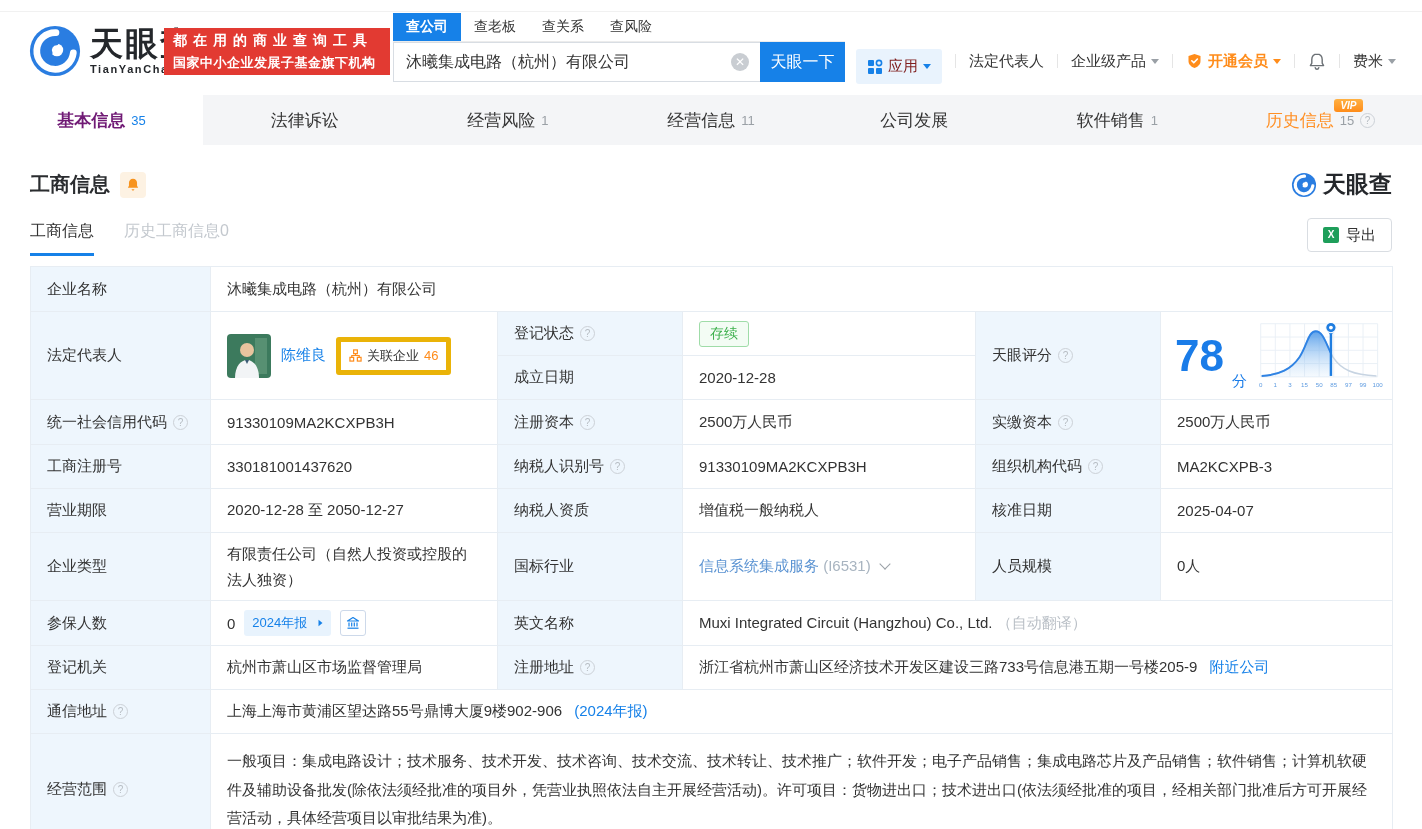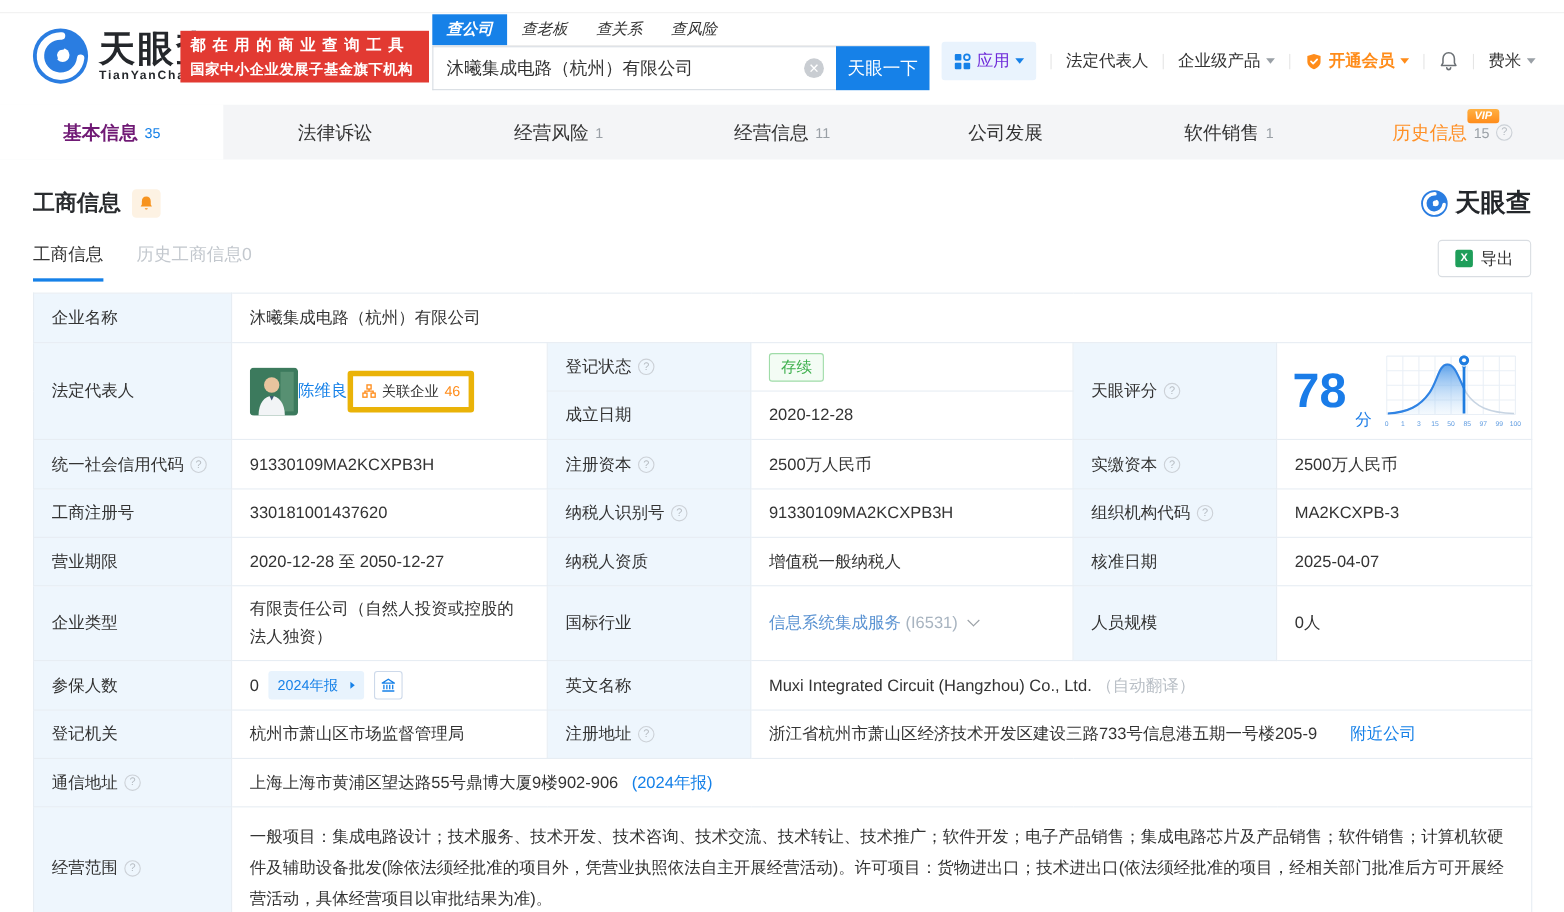--- a/index.html
+++ b/index.html
@@ -12,35 +12,35 @@
   .header { height:95px; position:relative; background:#fff; }
   .hairline { position:absolute; top:11px; left:0; right:0; height:1px; background:#f1f1f1; }
   .logo { position:absolute; left:28px; top:24px; display:flex; align-items:center; gap:8px; }
   .logo-cn { font-size:33px; font-weight:bold; color:#24272b; letter-spacing:2px; line-height:1; }
   .logo-en { font-size:11px; color:#24272b; letter-spacing:1.6px; margin-top:3px; font-weight:bold; }
   .slogan { position:absolute; left:164px; top:28px; width:226px; height:47px; background:#e23a32; color:#fff;
             display:flex; flex-direction:column; justify-content:center; padding:0 9px; gap:4px; }
   .slogan .l1 { font-size:14px; font-weight:bold; letter-spacing:6px; white-space:nowrap; }
   .slogan .l2 { font-size:13px; font-weight:bold; letter-spacing:0.5px; white-space:nowrap; }
   .search { position:absolute; left:393px; top:13px; }
-  .search-tabs { display:flex; align-items:flex-end; width:452px; border-bottom:1px solid #ececec;font-style:italic; }
+  .search-tabs { display:flex; align-items:flex-end; width:452px; border-bottom:1px solid #ececec; }
   .search-tab { font-size:14px; color:#333; padding:5px 13px; cursor:pointer; }
   .search-tab.active { background:#1681e8; color:#fff; font-weight:bold; }
   .search-bar { display:flex; }
   .search-input-wrap { position:relative; width:367px; }
   .search-input { width:100%; height:40px; border:1px solid #d8dde3; border-right:none;
                   padding:0 38px 0 12px; font-size:16px; color:#333; outline:none;
                   font-family:"Liberation Sans","DejaVu Sans",sans-serif; }
   .clear-icon { position:absolute; right:11px; top:11px; width:18px; height:18px; border-radius:50%;
                 background:#c9cdd2; color:#fff; font-size:12px; line-height:18px; text-align:center; cursor:pointer; }
   .search-btn { width:85px; height:40px; background:#1681e8; color:#fff; font-size:16px; border:none; cursor:pointer;
                 font-family:"Liberation Sans","DejaVu Sans",sans-serif; }
   .top-nav { position:absolute; right:26px; top:38px; display:flex; align-items:center; gap:13px; }
   .nav-item { font-size:15px; color:#333; display:flex; align-items:center; gap:5px; cursor:pointer; white-space:nowrap; }
-  .apps { background:#e9f3fd; color:#6d28d9; padding:8px 11px; border-radius:3px; }
+  .apps { background:#e9f3fd; color:#7f1d1d; padding:8px 11px; border-radius:3px;margin-top:11px; }
   .caret { width:0; height:0; border-left:4px solid transparent; border-right:4px solid transparent; border-top:5px solid #9aa0a6; }
   .caret.blue { border-top-color:#1681e8; }
   .caret.orange { border-top-color:#ff8c1a; }
   .sep { width:1px; height:14px; background:#e5e5e5; }
   .vip-link { color:#ff8c1a; font-weight:bold; }
   
   .main-tabs { height:50px; background:#f4f5f7; display:flex; }
   .main-tab { flex:1; display:flex; align-items:center; justify-content:center; gap:6px; font-size:17px; color:#333; position:relative; cursor:pointer; }
   .main-tab .count { font-size:13px; color:#9aa0a6; }
   .main-tab.active { background:#fff; }
@@ -73,21 +73,21 @@
                 gap:7px; padding:0 15px; color:#333; font-size:15px; background:#fff; cursor:pointer; }
   .excel-ic { width:16px; height:16px; background:#1e9e5a; border-radius:2px; color:#fff; font-size:10px;
               font-weight:bold; line-height:16px; text-align:center; }
   
   .info-table { margin-top:10px; width:1362px; border-collapse:collapse; table-layout:fixed; }
   .info-table td { border:1px solid #e7edf3; padding:0 16px; font-size:15px; color:#333; vertical-align:middle; }
   td.lbl { background:#eef6fd; }
   .lbl-inner { display:flex; align-items:center; gap:6px; }
   .badge-green { color:#3eb04d; border:1px solid #9fdca8; background:#f3fcf4; padding:3px 10px;
                  font-size:14px; border-radius:3px; display:inline-block; }
-  .rep-cell { display:flex; align-items:center; }
+  .rep-cell { display:flex; align-items:center; gap:10px; }
   .avatar { width:44px; height:44px; border-radius:4px; overflow:hidden; flex:none; }
   .link { color:#1681e8; cursor:pointer; text-decoration:none; }
   .rel-badge { display:flex; align-items:center; gap:5px; border:5px solid #eab308; border-radius:3px;
                padding:5px 8px; font-size:13px; background:#fff; cursor:pointer; }
   .rel-badge .cnt { color:#ff8c1a; }
   .score-cell { display:flex; align-items:center; gap:8px; }
   .score-num { font-size:44px; font-weight:bold; color:#1a7ce8; line-height:1; }
   .score-unit { font-size:15px; color:#1a7ce8; align-self:flex-end; margin-bottom:5px; }
   .ins-cell { display:flex; align-items:center; gap:9px; }
   .report-badge { background:#e8f3fd; color:#1681e8; font-size:13px; padding:4px 8px; border-radius:3px;
@@ -461,21 +461,21 @@
       <td class="lbl">登记机关</td>
       <td>杭州市萧山区市场监督管理局</td>
       <td class="lbl">
         <div class="lbl-inner">
               <span>注册地址</span>
               <span class="q-circle">?</span>
             </div>
       </td>
       <td colspan="3">
         <span>浙江省杭州市萧山区经济技术开发区建设三路733号信息港五期一号楼205-9</span>
-        <a class="link" style="margin-left:26px;">附近公司</a>
+        <a class="link" style="margin-left:8px;">附近公司</a>
       </td>
     </tr>
 
     <tr style="height:44px">
       <td class="lbl">
         <div class="lbl-inner">
               <span>通信地址</span>
               <span class="q-circle">?</span>
             </div>
       </td>

